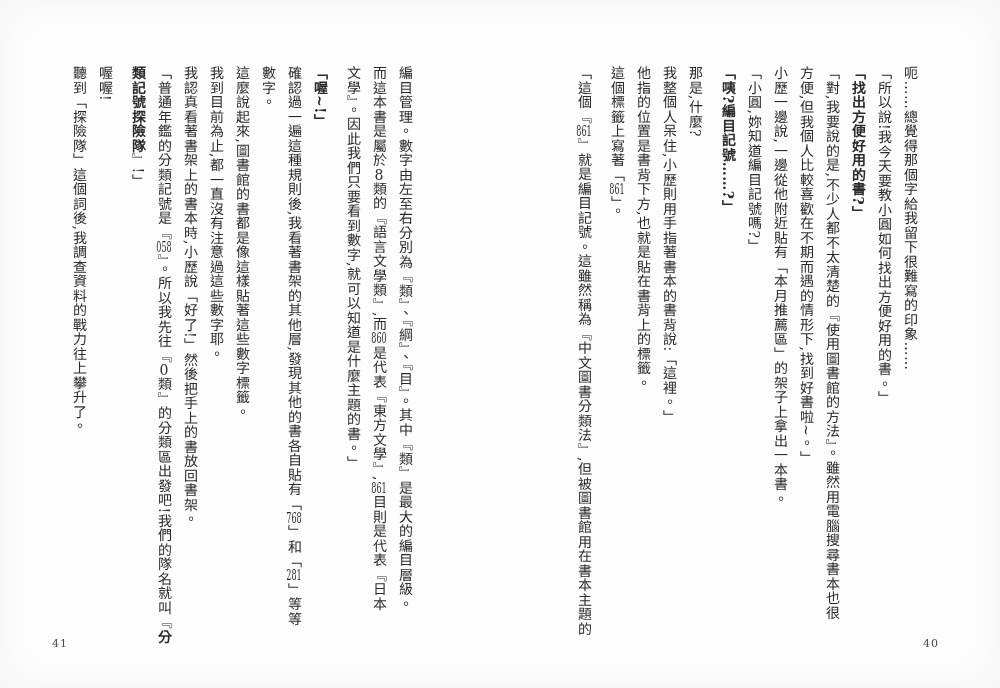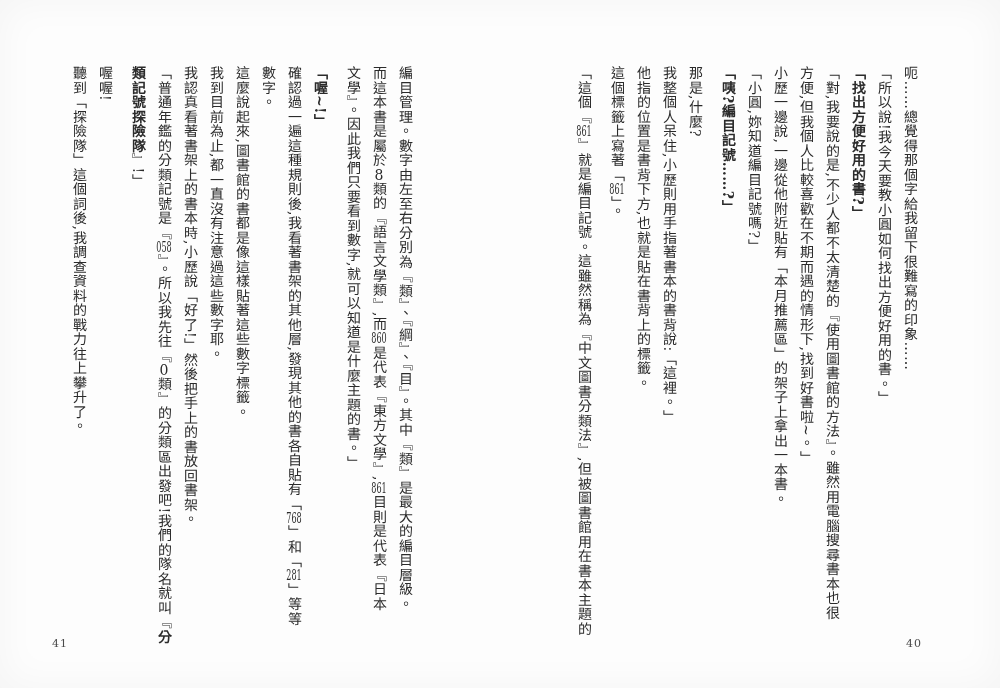--- a/index.html
+++ b/index.html
@@ -47,21 +47,21 @@
     text-combine-upright:all;
     -webkit-text-combine:horizontal;
   }
   .page-number{
     position:absolute;
     bottom:38px;
     font-size:11px;
     color:#4a4a4a;
     letter-spacing:1px;
   }
-  .page-right .page-number{ right:78px; }
+  .page-right .page-number{ right:61px; }
   .page-left  .page-number{ left:52px; }
 </style>
 </head>
 <body>
 
 <div class="book-spread">
 
   <div class="page page-right">
     <div class="text-block">
         <div class="column"><span>呃……總覺得那個字給我留下很難寫的印象……</span></div>

